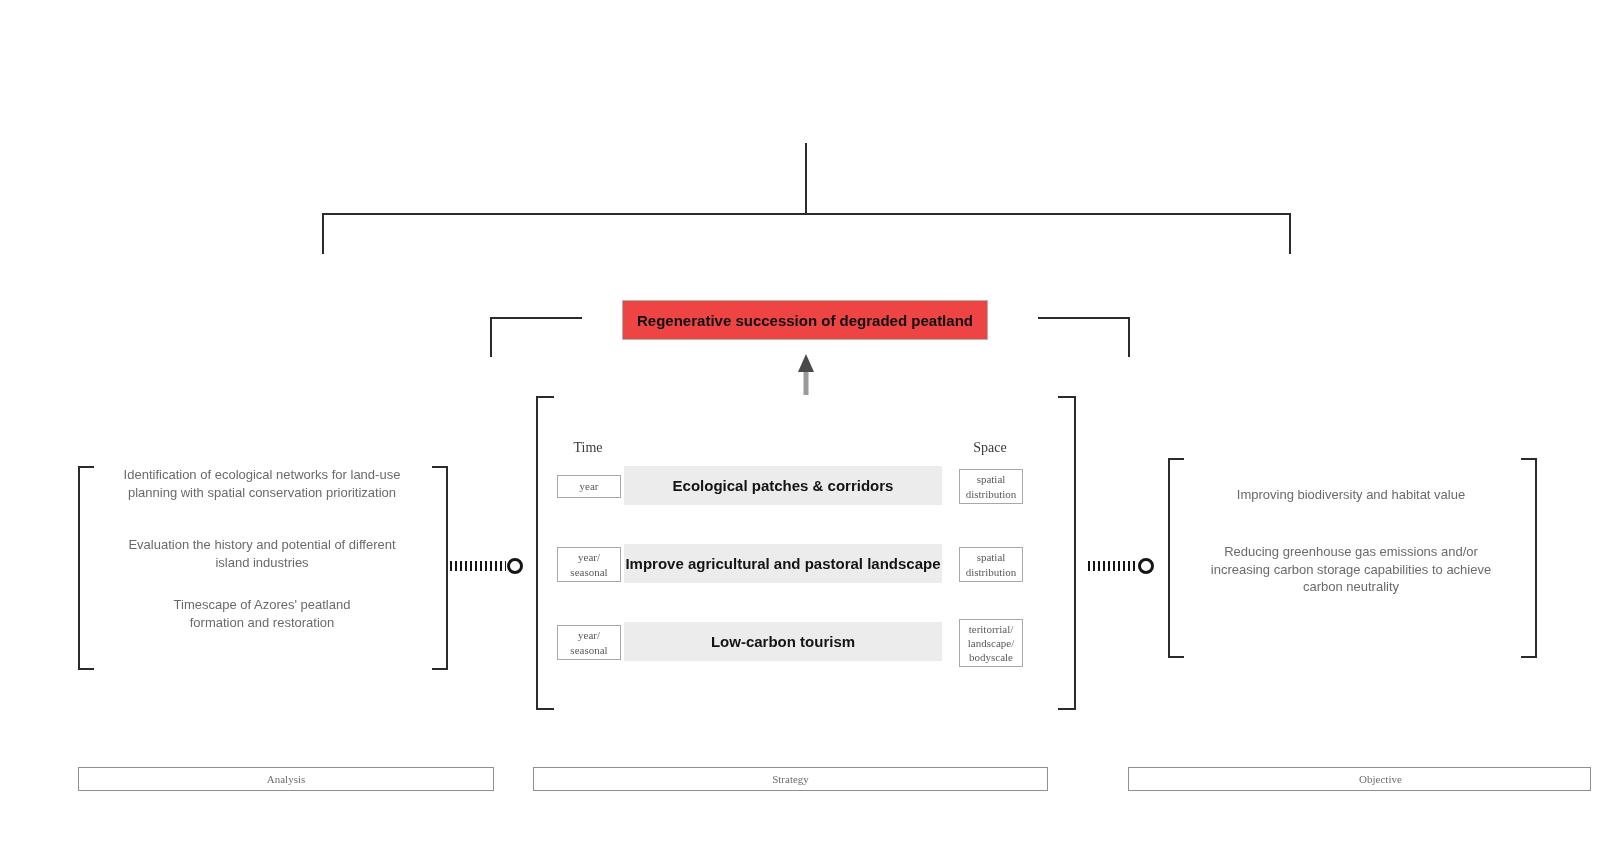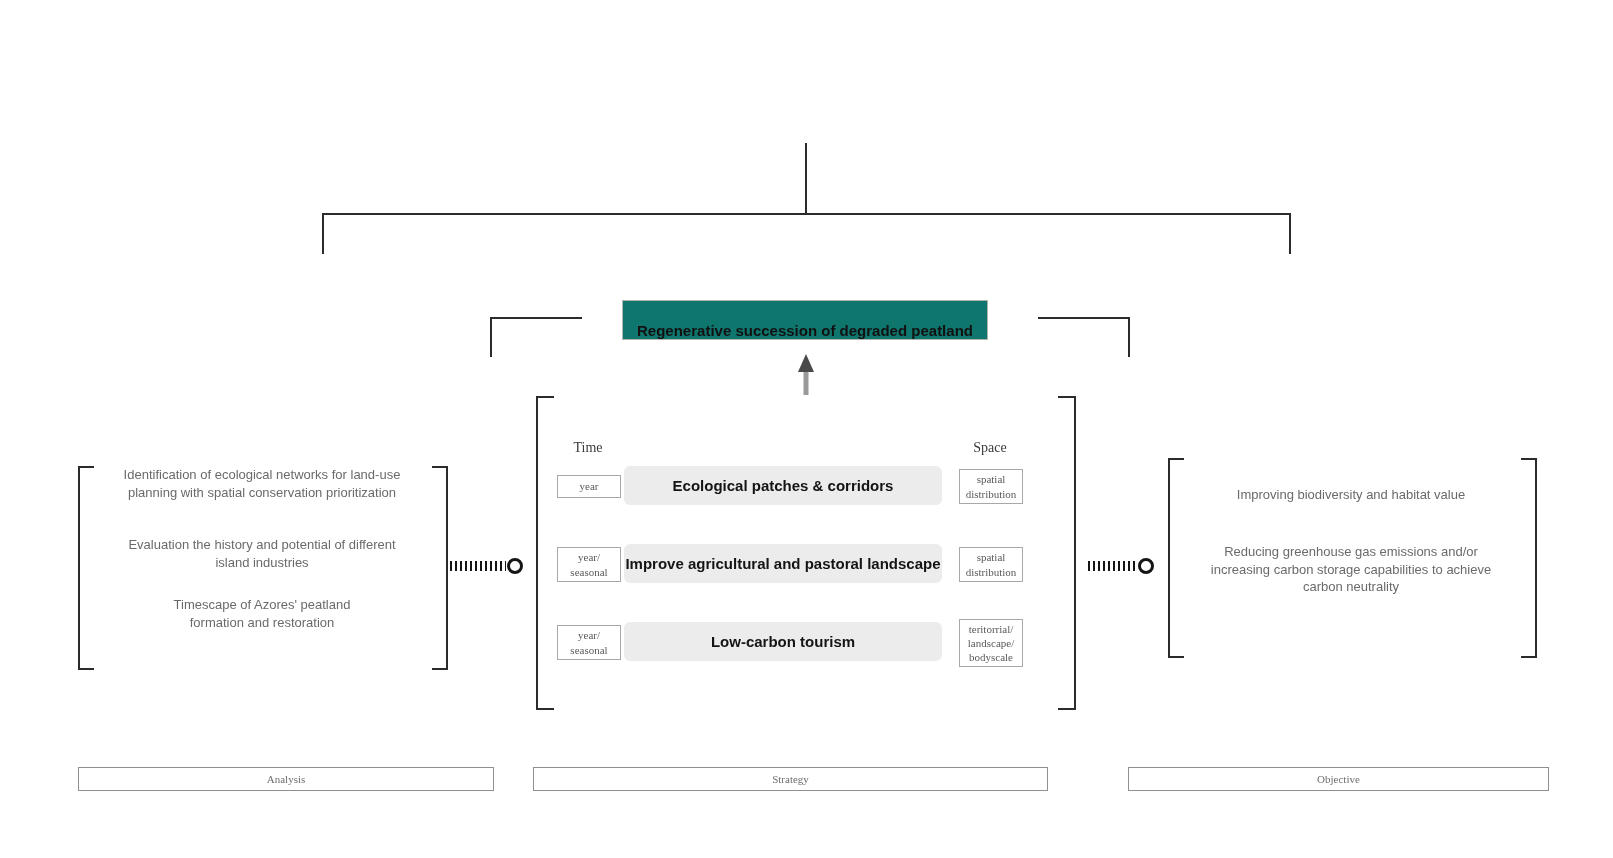--- a/index.html
+++ b/index.html
@@ -16,22 +16,22 @@
     font-size:20px;font-weight:bold;color:#141414;letter-spacing:.2px;
   }
   .stem{left:805px;top:143px;width:2px;height:70px;background:#2b2b2b;}
   .branch{
     left:322px;top:213px;width:965px;height:39px;
     border-top:2px solid #2b2b2b;border-left:2px solid #2b2b2b;border-right:2px solid #2b2b2b;
   }
 
   
   .header-box{
-    left:622px;top:300px;width:364px;height:38px;background:#0f766e;
-    border:1px solid #aeb4ae;display:flex;align-items:flex-end;justify-content:center;
+    left:622px;top:300px;width:364px;height:38px;background:#ef4444;
+    border:1px solid #aeb4ae;display:flex;align-items:center;justify-content:center;
     font-size:15px;font-weight:bold;color:#111;
   }
   .lcorner-left{left:490px;top:317px;width:90px;height:38px;border-top:2px solid #2b2b2b;border-left:2px solid #2b2b2b;}
   .lcorner-right{left:1038px;top:317px;width:90px;height:38px;border-top:2px solid #2b2b2b;border-right:2px solid #2b2b2b;}
 
   
   .brk{border-color:#2b2b2b;border-style:solid;border-width:0;}
   .brk.open{border-left-width:2px;border-top-width:2px;border-bottom-width:2px;}
   .brk.close{border-right-width:2px;border-top-width:2px;border-bottom-width:2px;}
   .brk.mid-open{left:536px;top:396px;width:16px;height:310px;}
@@ -51,21 +51,21 @@
     font-family:"Liberation Serif",serif;font-size:11px;line-height:1.3;
     display:flex;align-items:center;justify-content:center;text-align:center;
     white-space:pre-line;
   }
   .chip.time{left:557px;width:62px;}
   .chip.space{left:959px;width:62px;}
 
   .srow-box{
     left:624px;width:318px;height:39px;background:#ececec;
     display:flex;align-items:center;justify-content:center;
-    font-size:15px;font-weight:bold;color:#141414;border-radius:6px;
+    font-size:15px;font-weight:bold;color:#141414;
   }
 
   
   .ticks{
     height:10px;
     background:repeating-linear-gradient(90deg,#151515 0 2px,transparent 2px 5px);
   }
   .ring{width:10px;height:10px;border:3px solid #151515;border-radius:50%;background:#fff;}
 
   
@@ -77,21 +77,21 @@
   .ob-para{left:1186px;width:330px;}
 
   
   .foot{
     top:767px;height:22px;border:1px solid #8f8f8f;
     display:flex;align-items:center;justify-content:center;
     font-family:"Liberation Serif",serif;font-size:11px;color:#6e6e6e;
   }
   .foot.analysis{left:78px;width:414px;}
   .foot.strategy{left:533px;width:513px;}
-  .foot.objective{left:1128px;width:419px;}
+  .foot.objective{left:1128px;width:419px;padding-left:42px;}
 </style>
 </head>
 <body>
 
 <div class="canvas">
 
   <div class="abs stem"></div>
   <div class="abs branch"></div>
 
   <div class="abs header-box">

